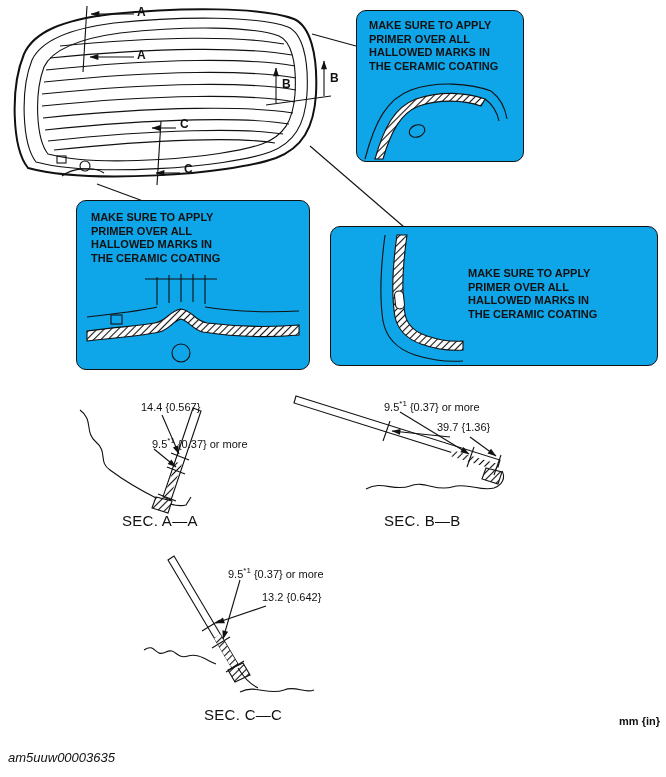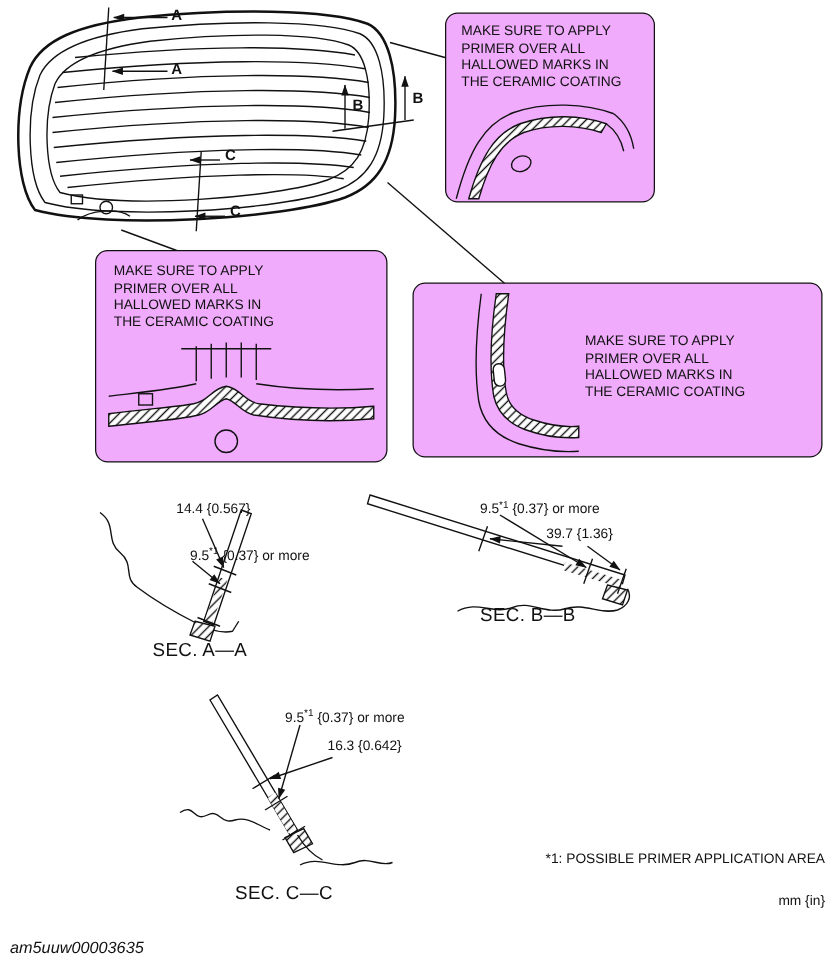--- a/index.html
+++ b/index.html
@@ -4,24 +4,24 @@
 <style>
   html,body{margin:0;padding:0;background:#fff;}
   .canvas{position:relative;width:666px;height:777px;background:#fff;overflow:hidden;
           font-family:"Liberation Sans",sans-serif;color:#111;}
   .art{position:absolute;left:0;top:0;}
   .txt{position:absolute;line-height:1.15;white-space:nowrap;}
   .marker{font-size:12px;font-weight:bold;}
   .dim{font-size:11px;text-align:right;}
   .dim sup{font-size:8px;}
   .seclabel{font-size:15px;letter-spacing:.3px;}
-  .callout{position:absolute;border:1.6px solid #111;border-radius:10px;background:#f0abfc;box-sizing:border-box;}
+  .callout{position:absolute;border:1.6px solid #111;border-radius:10px;background:#0ea5e9;box-sizing:border-box;font-weight:bold;}
   .callout-text{position:absolute;font-size:11px;line-height:13.5px;white-space:pre-line;}
   .footnote{font-size:11px;}
-  .units{font-size:11px;font-weight:normal;}
+  .units{font-size:11px;font-weight:bold;}
   .docid{font-size:13px;font-style:italic;}
 </style>
 </head>
 <body>
 
 <div class="canvas">
 
   <svg class="art" width="666" height="777" viewBox="0 0 666 777">
     <defs>
       <pattern id="h0" patternUnits="userSpaceOnUse" width="5" height="5" patternTransform="rotate(45)">
@@ -185,23 +185,22 @@
 THE CERAMIC COATING</div>
   </div>
 
   <div class="txt dim" style="left:141px;top:401px">14.4 {0.567}</div>
   <div class="txt dim" style="left:152px;top:436px"><span>9.5</span><sup>*1</sup><span> {0.37} or more</span></div>
 
   <div class="txt dim" style="left:384px;top:399px"><span>9.5</span><sup>*1</sup><span> {0.37} or more</span></div>
   <div class="txt dim" style="left:437px;top:421px">39.7 {1.36}</div>
 
   <div class="txt dim" style="left:228px;top:566px"><span>9.5</span><sup>*1</sup><span> {0.37} or more</span></div>
-  <div class="txt dim" style="left:262px;top:591px">16.3 {0.642}</div>
+  <div class="txt dim" style="left:262px;top:591px">13.2 {0.642}</div>
 
   <div class="txt seclabel" style="left:122px;top:512px">SEC. A—A</div>
-  <div class="txt seclabel" style="left:384px;top:484px">SEC. B—B</div>
-  <div class="txt seclabel" style="left:188px;top:706px">SEC. C—C</div>
-
-  <div class="txt footnote" style="left:400px;top:681px;width:260px;text-align:right">*1: POSSIBLE PRIMER APPLICATION AREA</div>
+  <div class="txt seclabel" style="left:384px;top:512px">SEC. B—B</div>
+  <div class="txt seclabel" style="left:204px;top:706px">SEC. C—C</div>
+
   <div class="txt units" style="left:580px;top:715px;width:80px;text-align:right">mm {in}</div>
   <div class="txt docid" style="left:8px;top:751px">am5uuw00003635</div>
 
 </div>
 
 </body></html>

